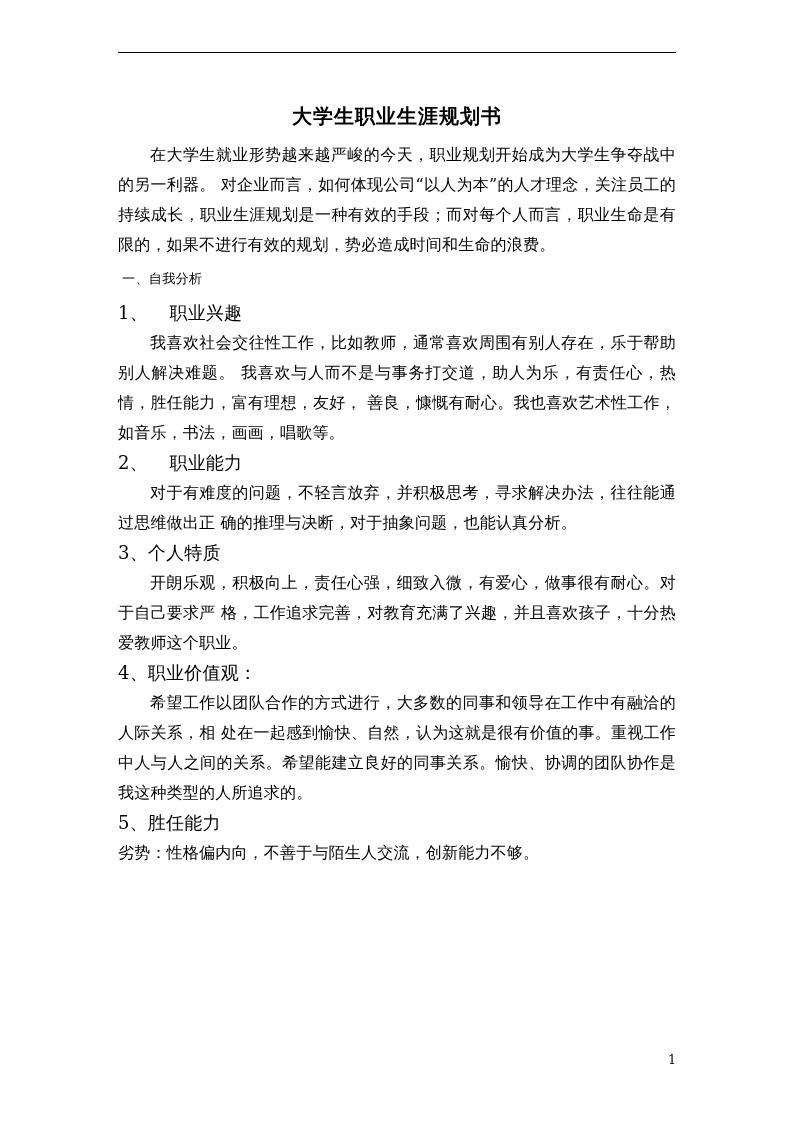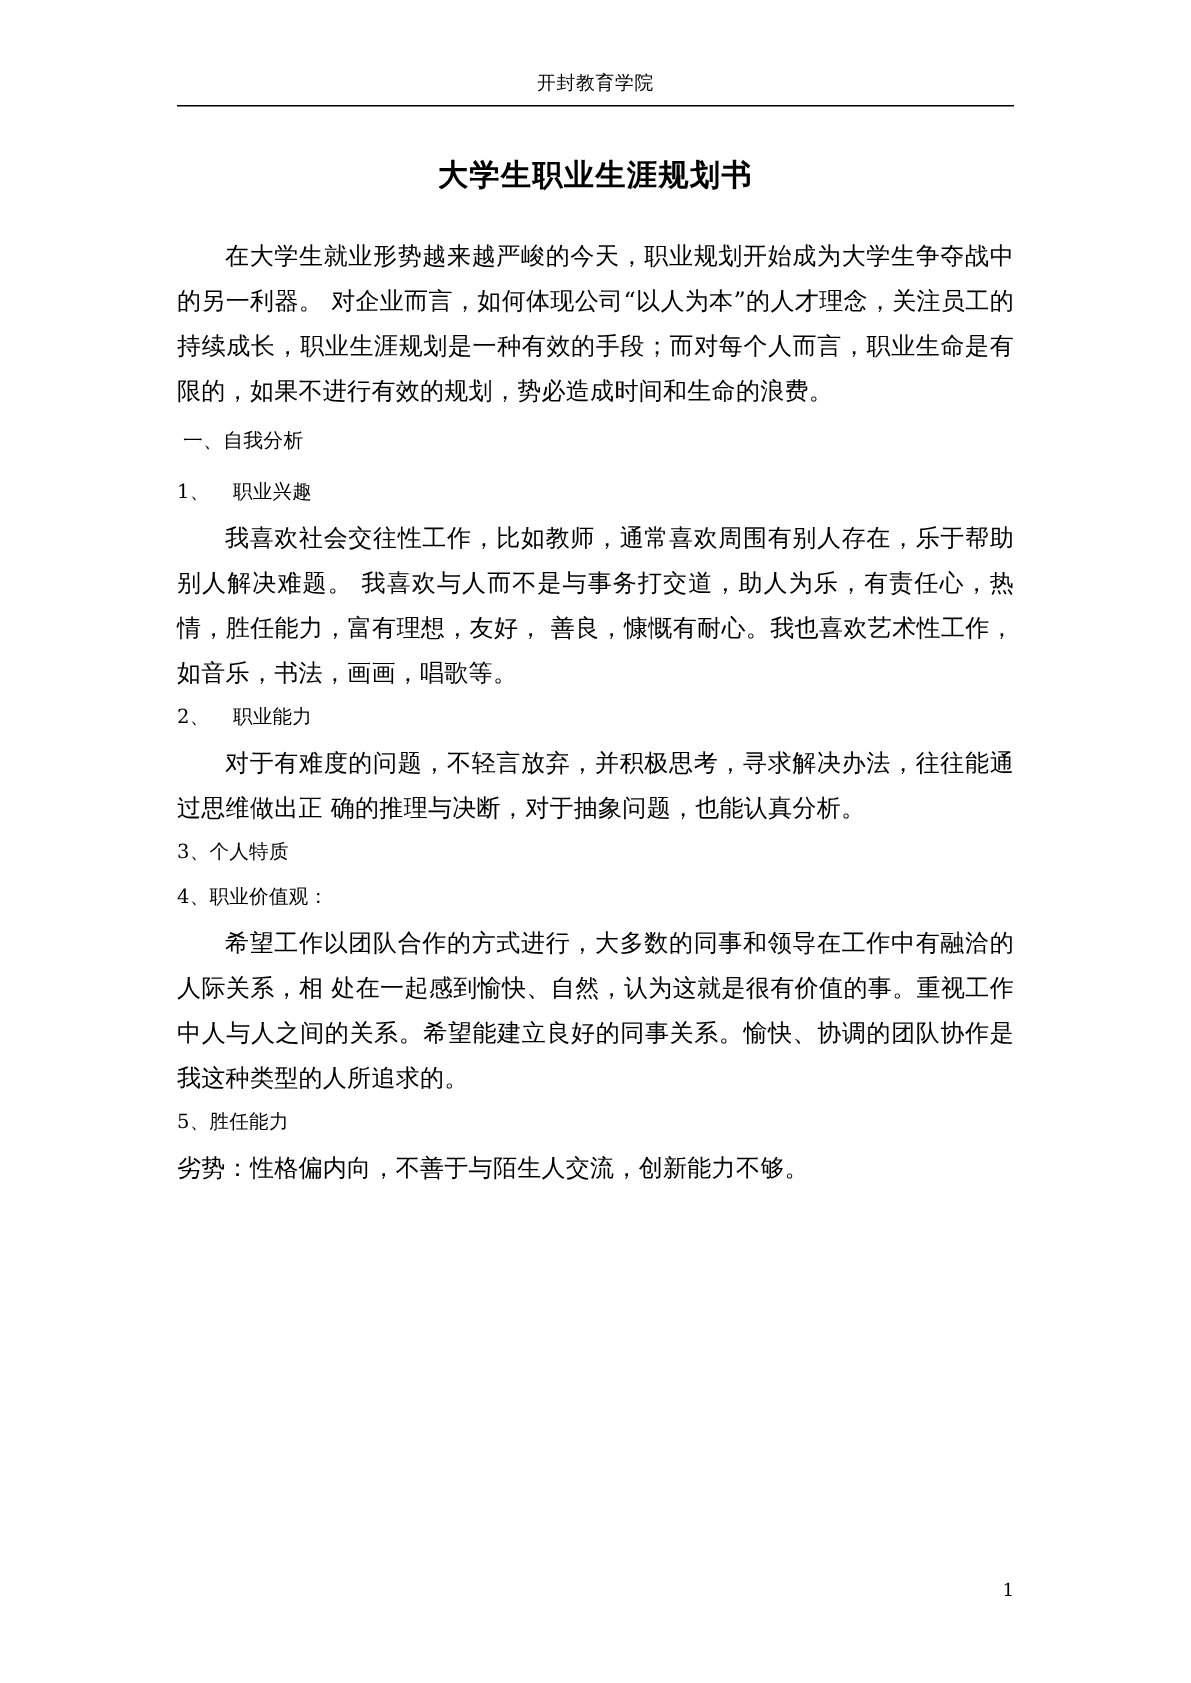--- a/index.html
+++ b/index.html
@@ -45,42 +45,42 @@
     position: absolute;
     left: 118px;
     top: 95px;
     width: 558px;
   }
   .doc-title {
     text-align: center;
     font-size: 20px;
     font-weight: bold;
     letter-spacing: 1px;
-    margin: 8px 0 26px 0;
+    margin: 8px 0 10px 0;
     font-family: "DejaVu Serif", "Liberation Serif", serif;
   }
   p.para {
     font-size: 16px;
     line-height: 30px;
     margin: 0;
     text-align: justify;
     text-justify: inter-ideograph;
     letter-spacing: 0.2px;
   }
   p.indent {
     text-indent: 2em;
   }
   p.heading {
     font-size: 13.2px;
     line-height: 30px;
     margin: 4px;
     letter-spacing: 0.2px;
   }
   p.subheading {
-    font-size: 13px;
+    font-size: 18px;
     line-height: 30px;
     margin: 0;
     letter-spacing: 0.2px;
   }
   p.subheading .num {
     display: inline-block;
   }
   p.subheading .gap {
     display: inline-block;
     width: 1.2em;
@@ -92,39 +92,39 @@
     font-size: 12px;
     font-family: "DejaVu Serif", "Liberation Serif", serif;
   }
 </style>
 </head>
 <body>
 
 <div class="page">
 
   <div class="header-area">
-    <div class="header-text">开封教育学院</div>
     <div class="header-rule"></div>
   </div>
 
   <div class="content">
 
     <div class="doc-title">大学生职业生涯规划书</div>
 
     <p class="para indent">在大学生就业形势越来越严峻的今天，职业规划开始成为大学生争夺战中的另一利器。 对企业而言，如何体现公司“以人为本”的人才理念，关注员工的持续成长，职业生涯规划是一种有效的手段；而对每个人而言，职业生命是有限的，如果不进行有效的规划，势必造成时间和生命的浪费。</p>
 
     <p class="heading">一、自我分析</p>
 
     <p class="subheading"><span class="num">1、</span><span class="gap"></span><span>职业兴趣</span></p>
     <p class="para indent">我喜欢社会交往性工作，比如教师，通常喜欢周围有别人存在，乐于帮助别人解决难题。 我喜欢与人而不是与事务打交道，助人为乐，有责任心，热情，胜任能力，富有理想，友好， 善良，慷慨有耐心。我也喜欢艺术性工作，如音乐，书法，画画，唱歌等。</p>
 
     <p class="subheading"><span class="num">2、</span><span class="gap"></span><span>职业能力</span></p>
     <p class="para indent">对于有难度的问题，不轻言放弃，并积极思考，寻求解决办法，往往能通过思维做出正 确的推理与决断，对于抽象问题，也能认真分析。</p>
 
     <p class="subheading">3、个人特质</p>
+    <p class="para indent">开朗乐观，积极向上，责任心强，细致入微，有爱心，做事很有耐心。对于自己要求严 格，工作追求完善，对教育充满了兴趣，并且喜欢孩子，十分热爱教师这个职业。</p>
 
     <p class="subheading">4、职业价值观：</p>
     <p class="para indent">希望工作以团队合作的方式进行，大多数的同事和领导在工作中有融洽的人际关系，相 处在一起感到愉快、自然，认为这就是很有价值的事。重视工作中人与人之间的关系。希望能建立良好的同事关系。愉快、协调的团队协作是我这种类型的人所追求的。</p>
 
     <p class="subheading">5、胜任能力</p>
     <p class="para">劣势：性格偏内向，不善于与陌生人交流，创新能力不够。</p>
 
   </div>
 
   <div class="page-number">1</div>

